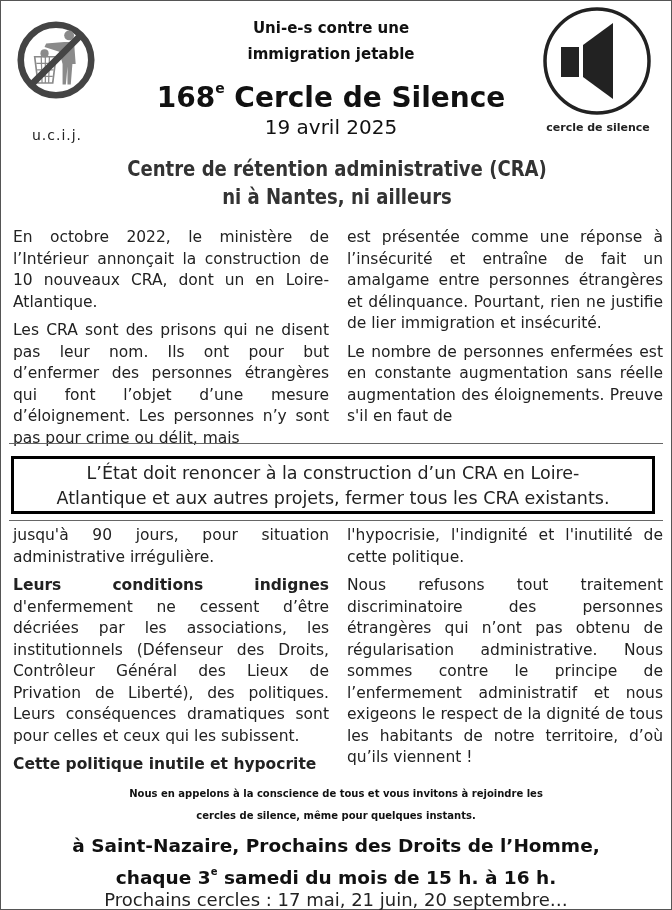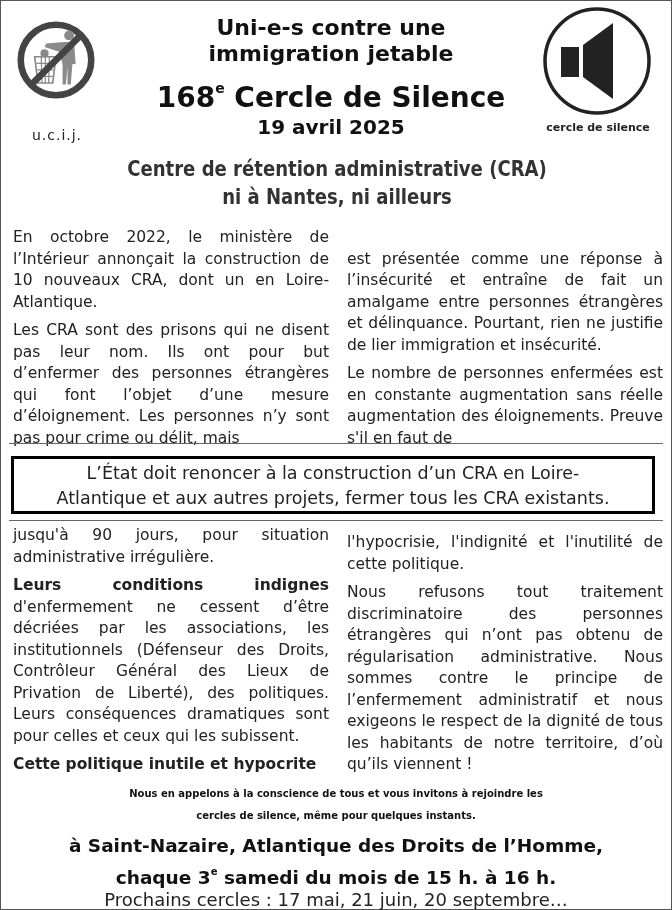--- a/index.html
+++ b/index.html
@@ -10,26 +10,26 @@
     border: 1px solid #555;
     background: #fff;
     color: #222;
     font-family: "DejaVu Sans", sans-serif;
   }
   .logo-left { position: absolute; left: 14px; top: 18px; width: 82px; height: 82px; }
   .ucij { position: absolute; left: 16px; top: 126px; width: 80px; text-align: center; font-size: 14px; letter-spacing: 1px; color: #222; }
   .logo-right { position: absolute; left: 540px; top: 4px; width: 112px; height: 112px; }
   .cds-label { position: absolute; left: 530px; top: 120px; width: 134px; text-align: center; font-size: 11px; font-weight: bold; color: #222; }
   .header { position: absolute; left: 120px; top: 14px; width: 420px; text-align: center; }
-  .h-sub { font-size: 22px; font-weight: bold; line-height: 26px; color: #111; }
+  .h-sub { font-size: 15px; font-weight: bold; line-height: 26px; color: #111; }
   .h-title { font-size: 28px; font-weight: bold; line-height: 34px; margin-top: 4px; color: #111; }
   .h-title sup { font-size: 14px; vertical-align: 14px; }
-  .h-date { font-size: 20px; font-weight: bold; line-height: 24px; color: #111; }
+  .h-date { font-size: 20px; font-weight: normal; line-height: 24px; color: #111; }
   .subtitle { position: absolute; left: 60px; top: 154px; width: 552px; text-align: center; font-size: 21px; line-height: 28px; color: #333; font-weight: bold; transform: scaleX(0.86); transform-origin: center; }
-  .cols { position: absolute; left: 12px; width: 650px; display: flex; justify-content: space-between; align-items: flex-end; }
+  .cols { position: absolute; left: 12px; width: 650px; display: flex; justify-content: space-between; }
   .cols.top { top: 226px; }
   .cols.bottom { top: 524px; }
   .col { width: 316px; font-size: 15.5px; line-height: 21.5px; text-align: justify; color: #222; }
   .col p { margin: 0 0 7px 0; }
   .col b { font-weight: bold; }
   .rule { position: absolute; left: 8px; width: 654px; height: 0; border-top: 1px solid #666; }
   .callout {
     position: absolute; left: 10px; top: 455px; width: 644px; height: 58px;
     border: 3px solid #000; box-sizing: border-box;
     text-align: center; font-size: 17.5px; font-weight: normal; line-height: 25px;
@@ -106,17 +106,17 @@
     </div>
     <div class="col">
       <p>l'hypocrisie, l'indignité et l'inutilité de cette politique.</p>
       <p>Nous refusons tout traitement discriminatoire des personnes étrangères qui n’ont pas obtenu de régularisation administrative. Nous sommes contre le principe de l’enfermement administratif et nous exigeons le respect de la dignité de tous les habitants de notre territoire, d’où qu’ils viennent !</p>
     </div>
   </div>
 
   <div class="footer">
     <div class="f-call">Nous en appelons à la conscience de tous et vous invitons à rejoindre les</div>
     <div class="f-call">cercles de silence, même pour quelques instants.</div>
-    <div class="f-place">à Saint-Nazaire, Atlantique des Droits de l’Homme,</div>
+    <div class="f-place">à Saint-Nazaire, Prochains des Droits de l’Homme,</div>
     <div class="f-place" style="margin-top:1px"><span>chaque 3</span><sup>e</sup><span> samedi du mois de 15 h. à 16 h.</span></div>
     <div class="f-next">Prochains cercles : 17 mai, 21 juin, 20 septembre…</div>
   </div>
 </div>
 
 </body></html>

